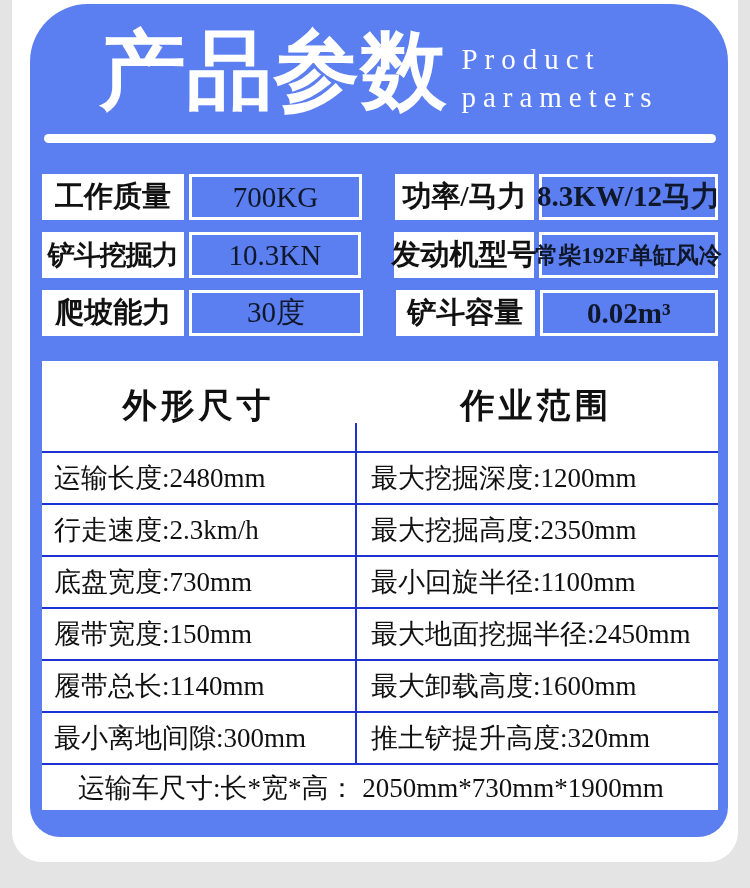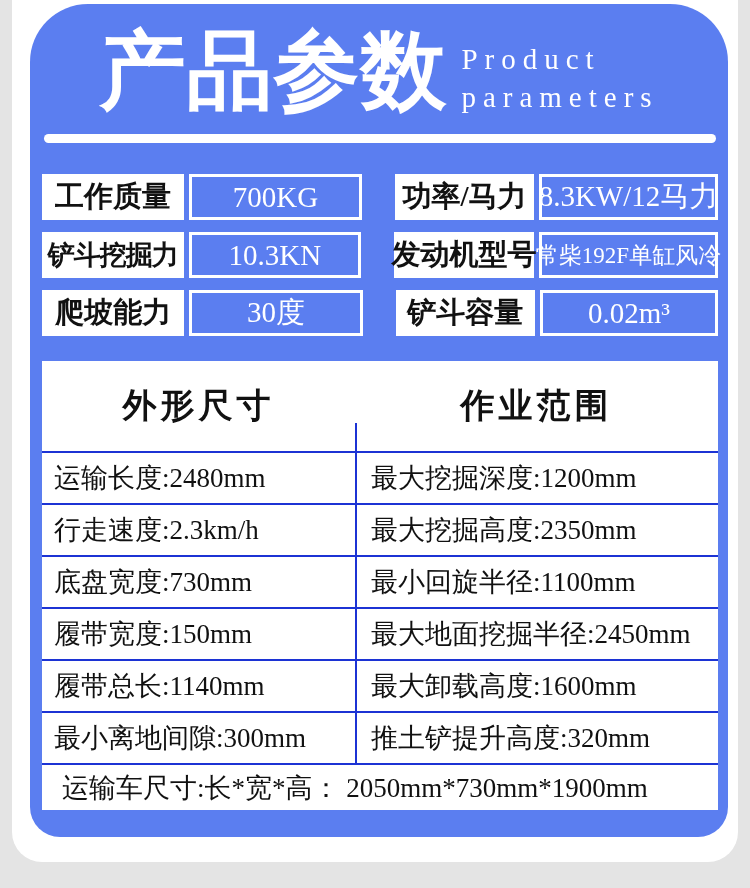--- a/index.html
+++ b/index.html
@@ -37,26 +37,26 @@
   }
   
   .specs{margin-top:31px;}
   .spec-row{display:flex;height:46px;margin:0 10px 12px 12px;}
   .spec-label{
     width:143px;background:#ffffff;color:#111;
     display:flex;align-items:center;justify-content:center;
     font-size:29px;font-weight:bold;white-space:nowrap;
   }
   .spec-value{
-    width:168px;border:3px solid #ffffff;color:#ffffff;
+    width:168px;border:3px solid #ffffff;color:#0f172a;
     display:flex;align-items:center;justify-content:center;
     font-size:29px;margin-left:5px;white-space:nowrap;
   }
   .spec-label.l2{margin-left:33px;width:140px;}
-  .spec-value.v2{width:173px;}
+  .spec-value.v2{width:173px;font-weight:bold;}
   .spec-value.small{font-size:23px;letter-spacing:0;}
   .spec-label.tight{font-size:27px;letter-spacing:-1px;}
   
   .tbl{
     position:relative;margin:25px 10px 0 12px;height:449px;
     background:#ffffff;box-sizing:border-box;color:#111;
   }
   .t-vline{
     position:absolute;left:313px;top:62px;width:2px;height:342px;
     background:#1c33d4;
@@ -67,21 +67,21 @@
     font-size:34px;font-weight:bold;letter-spacing:4px;
   }
   .t-head-cell.left{width:313px;}
   .t-head-cell.right{flex:1;}
   .t-row{display:flex;height:52px;border-bottom:2px solid #1c33d4;box-sizing:border-box;}
   .t-cell{display:flex;align-items:center;font-size:27px;white-space:nowrap;}
   .t-cell.left{width:313px;padding-left:12px;box-sizing:border-box;}
   .t-cell.right{flex:1;padding-left:16px;}
   .t-foot{
     height:45px;display:flex;align-items:center;
-    padding-left:20px;font-size:27px;white-space:nowrap;
+    padding-left:36px;font-size:27px;white-space:nowrap;
   }
 </style>
 </head>
 <body>
 
 <div class="card">
   <div class="panel">
 
     <div class="hdr">
       <div class="title-cn">产品参数</div>

